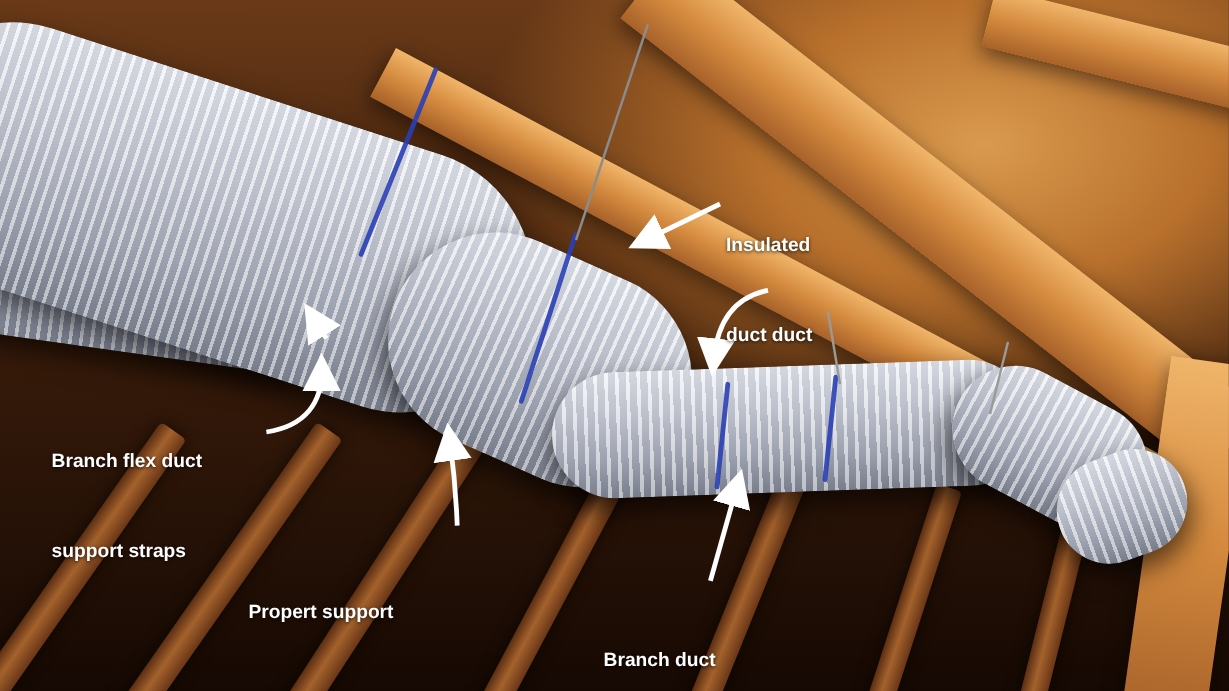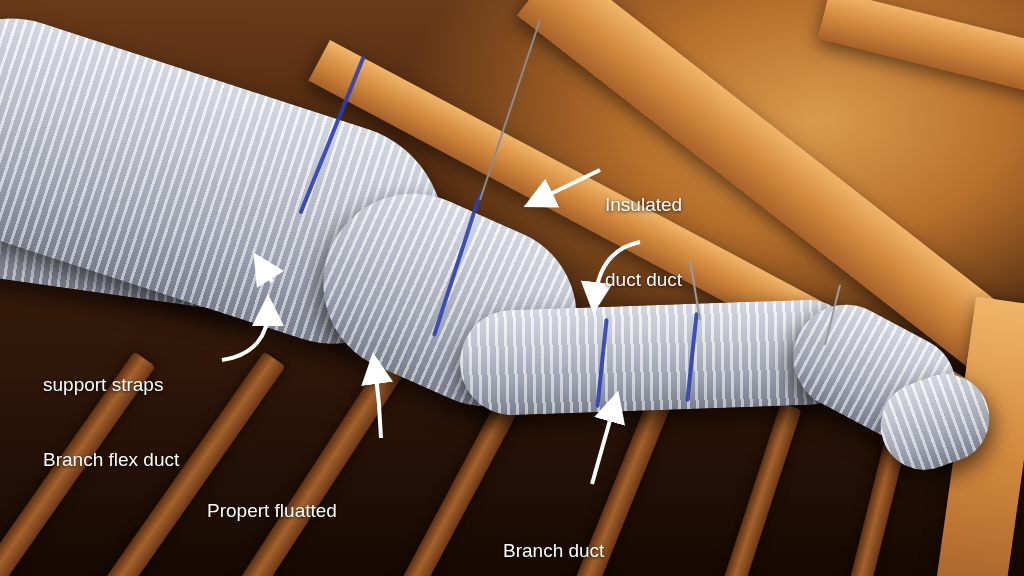--- a/index.html
+++ b/index.html
@@ -9,21 +9,21 @@
       radial-gradient(ellipse 420px 260px at 820px 120px, #d99a4e 0%, #b8702c 45%, rgba(120,60,20,0) 100%),
       linear-gradient(180deg,#6a3a18 0%,#3b1d0b 45%,#160903 100%);}
   .rafter{position:absolute;background:linear-gradient(90deg,#5a2e12,#a4622c 45%,#6a3616);border-radius:4px;box-shadow:0 0 12px rgba(0,0,0,.6);}
   .beam{position:absolute;background:linear-gradient(180deg,#f0b56a,#d48a3e 50%,#a8622a);box-shadow:0 6px 18px rgba(0,0,0,.5);}
   .duct{position:absolute;border-radius:120px;
     background:
       repeating-linear-gradient(90deg, rgba(255,255,255,.55) 0 3px, rgba(150,155,170,.25) 3px 9px),
       linear-gradient(180deg,#e9ecf2 0%,#c8ccd6 35%,#9ea3b1 70%,#6e7382 100%);
     box-shadow:0 10px 22px rgba(0,0,0,.6);}
   .band{position:absolute;width:4px;background:#2a3fb5;border-radius:2px;opacity:.9;}
-  .label{position:absolute;color:#fff;font-weight:normal;font-size:19px;line-height:25px;text-shadow:0 1px 3px rgba(0,0,0,.8);white-space:pre;}
+  .label{position:absolute;color:#fff;font-weight:bold;font-size:16px;line-height:25px;text-shadow:0 1px 3px rgba(0,0,0,.8);white-space:pre;}
   svg.arrows{position:absolute;left:0;top:0;}
 </style>
 </head>
 <body>
 
 <div id="scene">
 
   <div class="rafter" style="left:40px;top:330px;width:26px;height:320px;transform:rotate(35deg);"></div>
   <div class="rafter" style="left:170px;top:330px;width:26px;height:320px;transform:rotate(35deg);"></div>
   <div class="rafter" style="left:300px;top:330px;width:26px;height:320px;transform:rotate(33deg);"></div>
@@ -67,25 +67,25 @@
     <path d="M272,282 L262,266" stroke="#fff" stroke-width="4" fill="none" marker-end="url(#ah)"></path>
     <path d="M381,438 C380,410 378,390 375,368" stroke="#fff" stroke-width="4" fill="none" marker-end="url(#ah)"></path>
     <path d="M592,484 L614,406" stroke="#fff" stroke-width="4" fill="none" marker-end="url(#ah)"></path>
   </svg>
 
   <div class="label" style="left:605px;top:142px;">
     <div>Insulated</div>
     <div>duct duct</div>
   </div>
   <div class="label" style="left:43px;top:322px;">
+    <div>Branch flex duct</div>
     <div>support straps</div>
-    <div>Branch flex duct</div>
   </div>
   <div class="label" style="left:207px;top:448px;">
-    <div>Propert fluatted</div>
+    <div>Propert support</div>
     <div>connectinal flextilisation</div>
   </div>
   <div class="label" style="left:503px;top:488px;">
     <div>Branch duct</div>
     
   </div>
 
 </div>
 
 </body></html>

